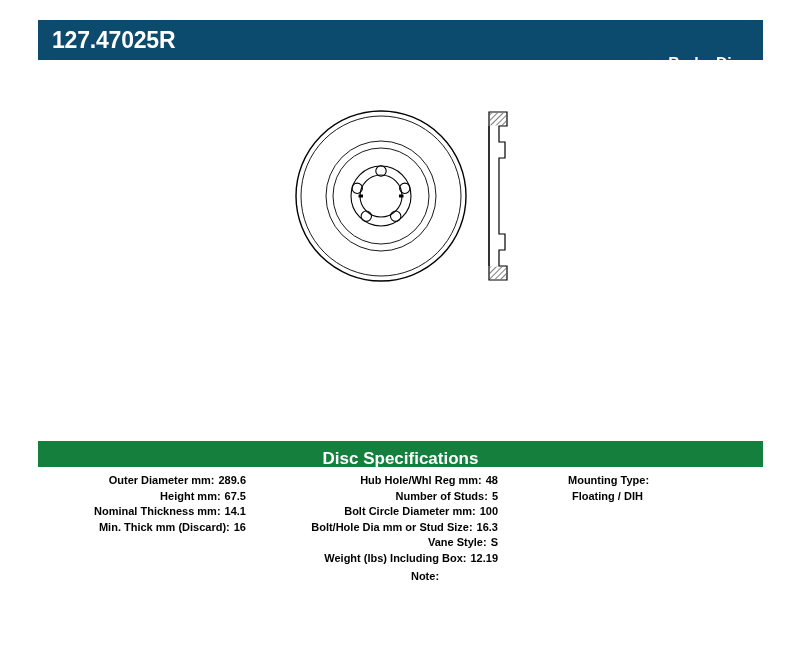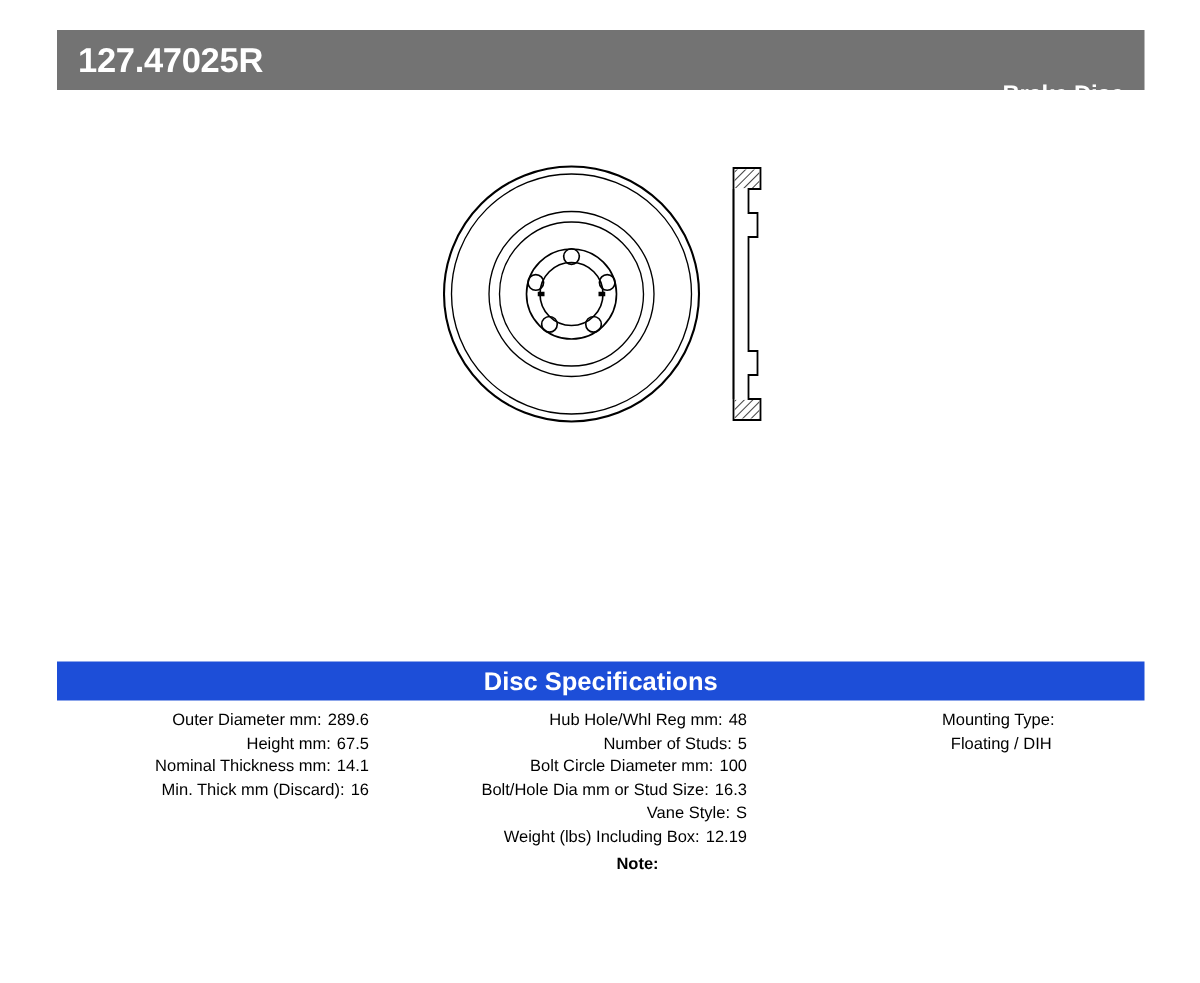--- a/index.html
+++ b/index.html
@@ -17,21 +17,21 @@
     overflow: hidden;
   }
 
   
   .header-bar {
     position: absolute;
     left: 38px;
     top: 20px;
     width: 725px;
     height: 40px;
-    background: #737373;
+    background: #0c4a6e;
     display: flex;
     align-items: center;
     justify-content: space-between;
     box-sizing: border-box;
     padding: 0 14px;
   }
   .header-part-number {
     color: #ffffff;
     font-size: 23px;
     font-weight: bold;
@@ -61,23 +61,23 @@
     top: 18px;
   }
 
   
   .spec-title-bar {
     position: absolute;
     left: 38px;
     top: 441px;
     width: 725px;
     height: 26px;
-    background: #1d4ed8;
-    display: flex;
-    align-items: center;
+    background: #15803d;
+    display: flex;
+    align-items: flex-end;
     justify-content: center;
     box-sizing: border-box;
   }
   .spec-title-text {
     color: #ffffff;
     font-size: 17px;
     font-weight: bold;
     line-height: 1;
   }
 
@@ -93,23 +93,23 @@
     position: absolute;
     top: 0;
   }
   .spec-col-left   { left: 0px;   width: 238px; }
   .spec-col-mid    { left: 238px; width: 250px; }
   .spec-col-right  { left: 488px; width: 237px; }
 
   .spec-row {
     display: flex;
     justify-content: center;
-    align-items: center;
+    align-items: flex-start;
     font-size: 11px;
-    font-weight: normal;
+    font-weight: bold;
     line-height: 15.6px;
     white-space: nowrap;
   }
   .spec-row .spec-label {
     text-align: right;
   }
   .spec-row .spec-value {
     text-align: left;
     padding-left: 4px;
   }

